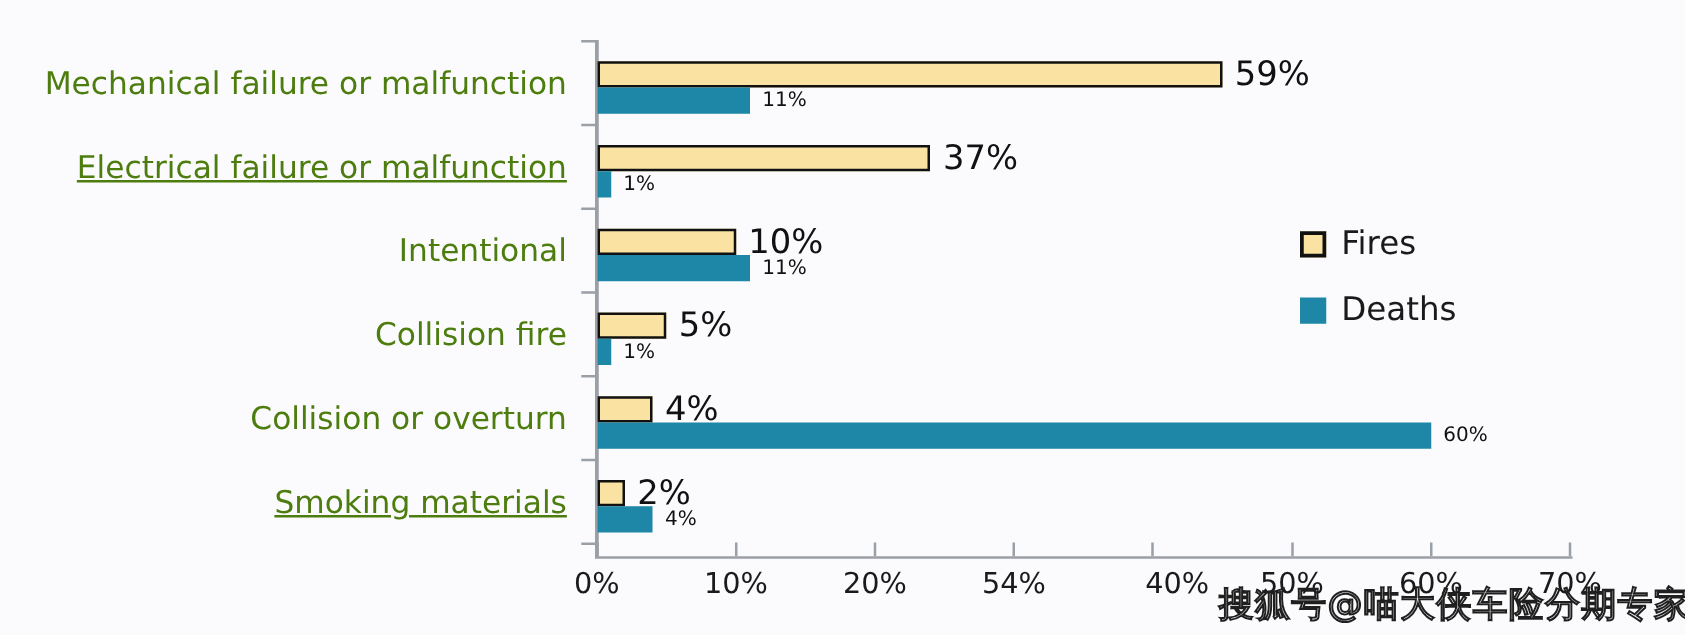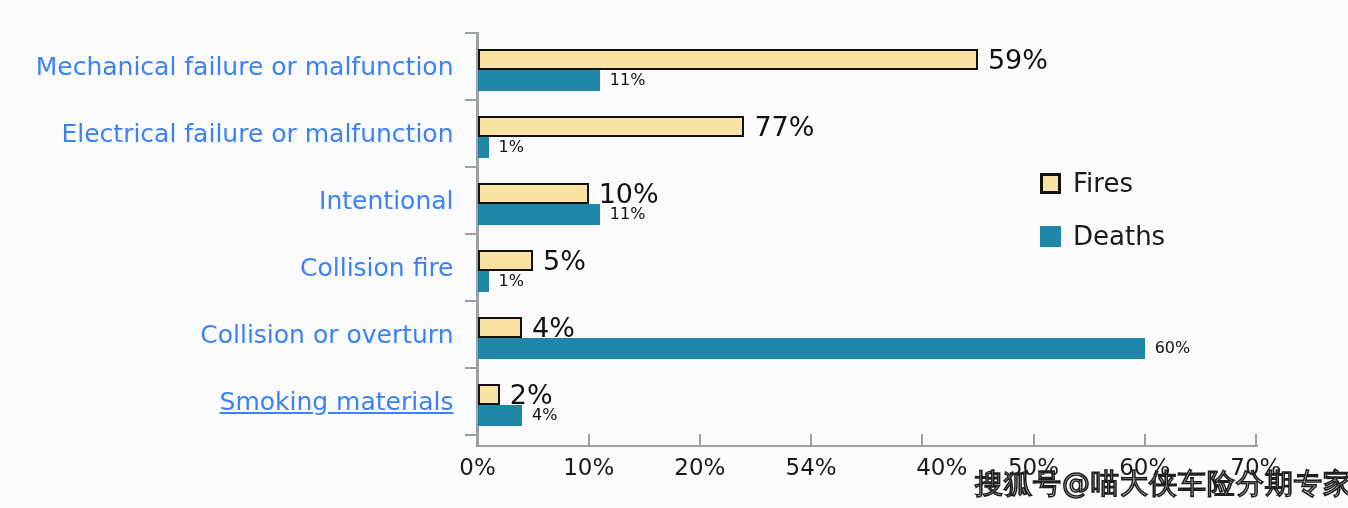--- a/index.html
+++ b/index.html
@@ -10,21 +10,21 @@
     overflow:hidden;
     position:relative;
   }
   #chart{position:absolute;left:0;top:0;width:1348px;height:508px;}
 
   
   .cat-label{
     position:absolute;
     right:1273px; 
     text-align:right;
-    color:#3b82f6;
+    color:#4d7c0f;
     font-size:25px;
     line-height:1;
     white-space:nowrap;
   }
 
   
   .axis-line{position:absolute;background:#9aa0a6;}
   .tick{position:absolute;background:#9aa0a6;}
   .xtick-label{
     position:absolute;
@@ -51,21 +51,21 @@
   .bar-label{
     position:absolute;
     color:#111;
     white-space:nowrap;
     line-height:1;
   }
   .bar-label.fires{font-size:27px;}
   .bar-label.deaths{font-size:16px;}
 
   
-  .legend{position:absolute;left:1040px;top:170px;}
+  .legend{position:absolute;left:1040px;top:182px;}
   .legend-row{display:flex;align-items:center;margin-bottom:27px;}
   .legend-swatch{width:21px;height:21px;margin-right:12px;box-sizing:border-box;}
   .legend-swatch.fires{background:#fae3a2;border:3px solid #111;}
   .legend-swatch.deaths{background:#1e87a8;}
   .legend-text{font-size:26px;color:#1a1a1a;line-height:1;}
 
   
   .wm-zhihu{
     position:absolute;
     left:962px;top:418px;
@@ -110,31 +110,31 @@
     <div class="xtick-label" style="left: 766.1px; top: 456px; width: 90px;">54%</div>
     <div class="tick" style="left: 921.3px; top: 434px; width: 2px; height: 11px;"></div>
     <div class="xtick-label" style="left: 877.3px; top: 456px; width: 90px; text-align: right;">40%</div>
     <div class="tick" style="left: 1032.5px; top: 434px; width: 2px; height: 11px;"></div>
     <div class="xtick-label" style="left: 988.5px; top: 456px; width: 90px;">50%</div>
     <div class="tick" style="left: 1143.7px; top: 434px; width: 2px; height: 11px;"></div>
     <div class="xtick-label" style="left: 1099.7px; top: 456px; width: 90px;">60%</div>
     <div class="tick" style="left: 1254.9px; top: 434px; width: 2px; height: 11px;"></div>
     <div class="xtick-label" style="left: 1210.9px; top: 456px; width: 90px;">70%</div>
     <div class="cat-label" style="left: 0px; width: 453.5px; top: 54px;">Mechanical failure or malfunction</div>
-    <div class="cat-label" style="left: 0px; width: 453.5px; top: 121px;">Electrical failure or malfunction</div>
+    <div class="cat-label" style="left: 0px; width: 453.5px; top: 121px; text-decoration: underline;">Electrical failure or malfunction</div>
     <div class="cat-label" style="left: 0px; width: 453.5px; top: 188px;">Intentional</div>
     <div class="cat-label" style="left: 0px; width: 453.5px; top: 255px;">Collision fire</div>
     <div class="cat-label" style="left: 0px; width: 453.5px; top: 322px;">Collision or overturn</div>
     <div class="cat-label" style="left: 0px; width: 453.5px; top: 389px; text-decoration: underline;">Smoking materials</div>
     <div class="bar fires" style="left: 477.5px; top: 49px; width: 500.4px; height: 20.5px;"></div>
     <div class="bar-label fires" style="left: 987.9px; top: 46px;">59%</div>
     <div class="bar deaths" style="left: 477.5px; top: 70px; width: 122.32px; height: 20.5px;"></div>
     <div class="bar-label deaths" style="left: 609.82px; top: 72px;">11%</div>
     <div class="bar fires" style="left: 477.5px; top: 116px; width: 266.88px; height: 20.5px;"></div>
-    <div class="bar-label fires" style="left: 754.38px; top: 113px;">77%</div>
+    <div class="bar-label fires" style="left: 754.38px; top: 113px;">37%</div>
     <div class="bar deaths" style="left: 477.5px; top: 137px; width: 11.12px; height: 20.5px;"></div>
     <div class="bar-label deaths" style="left: 498.62px; top: 139px;">1%</div>
     <div class="bar fires" style="left: 477.5px; top: 183px; width: 111.2px; height: 20.5px;"></div>
     <div class="bar-label fires" style="left: 598.7px; top: 180px;">10%</div>
     <div class="bar deaths" style="left: 477.5px; top: 204px; width: 122.32px; height: 20.5px;"></div>
     <div class="bar-label deaths" style="left: 609.82px; top: 206px;">11%</div>
     <div class="bar fires" style="left: 477.5px; top: 250px; width: 55.6px; height: 20.5px;"></div>
     <div class="bar-label fires" style="left: 543.1px; top: 247px;">5%</div>
     <div class="bar deaths" style="left: 477.5px; top: 271px; width: 11.12px; height: 20.5px;"></div>
     <div class="bar-label deaths" style="left: 498.62px; top: 273px;">1%</div>

